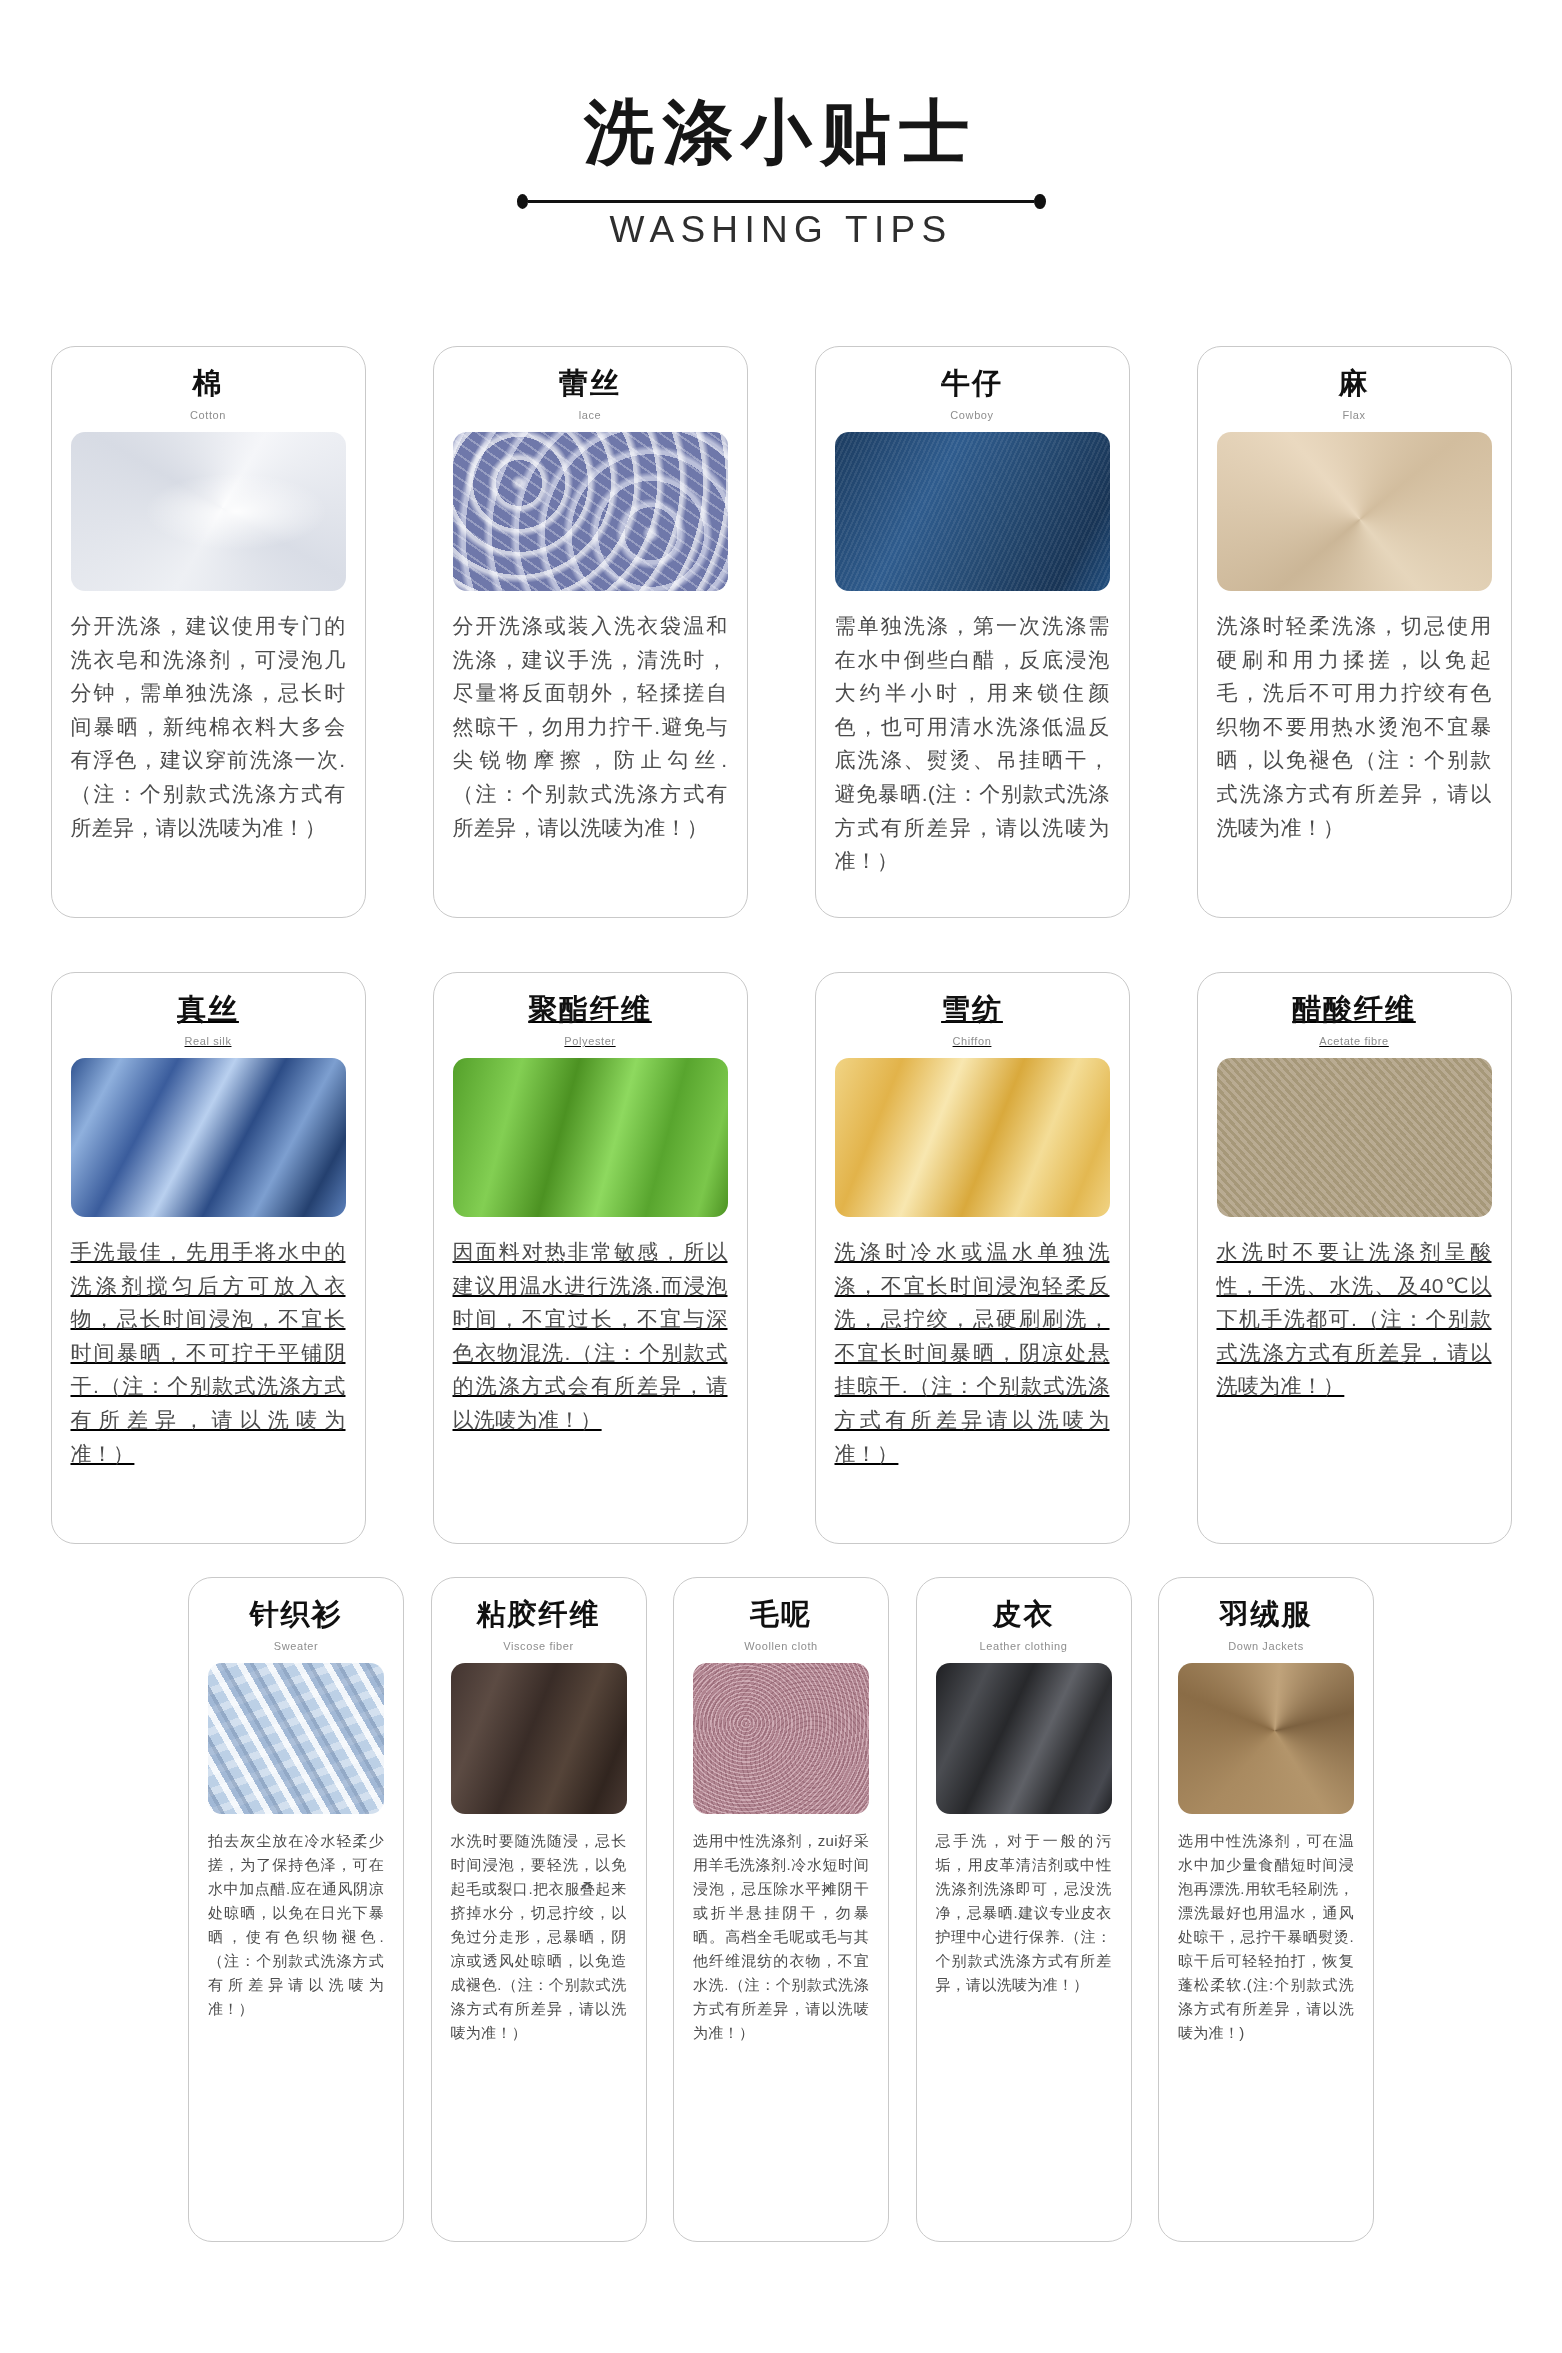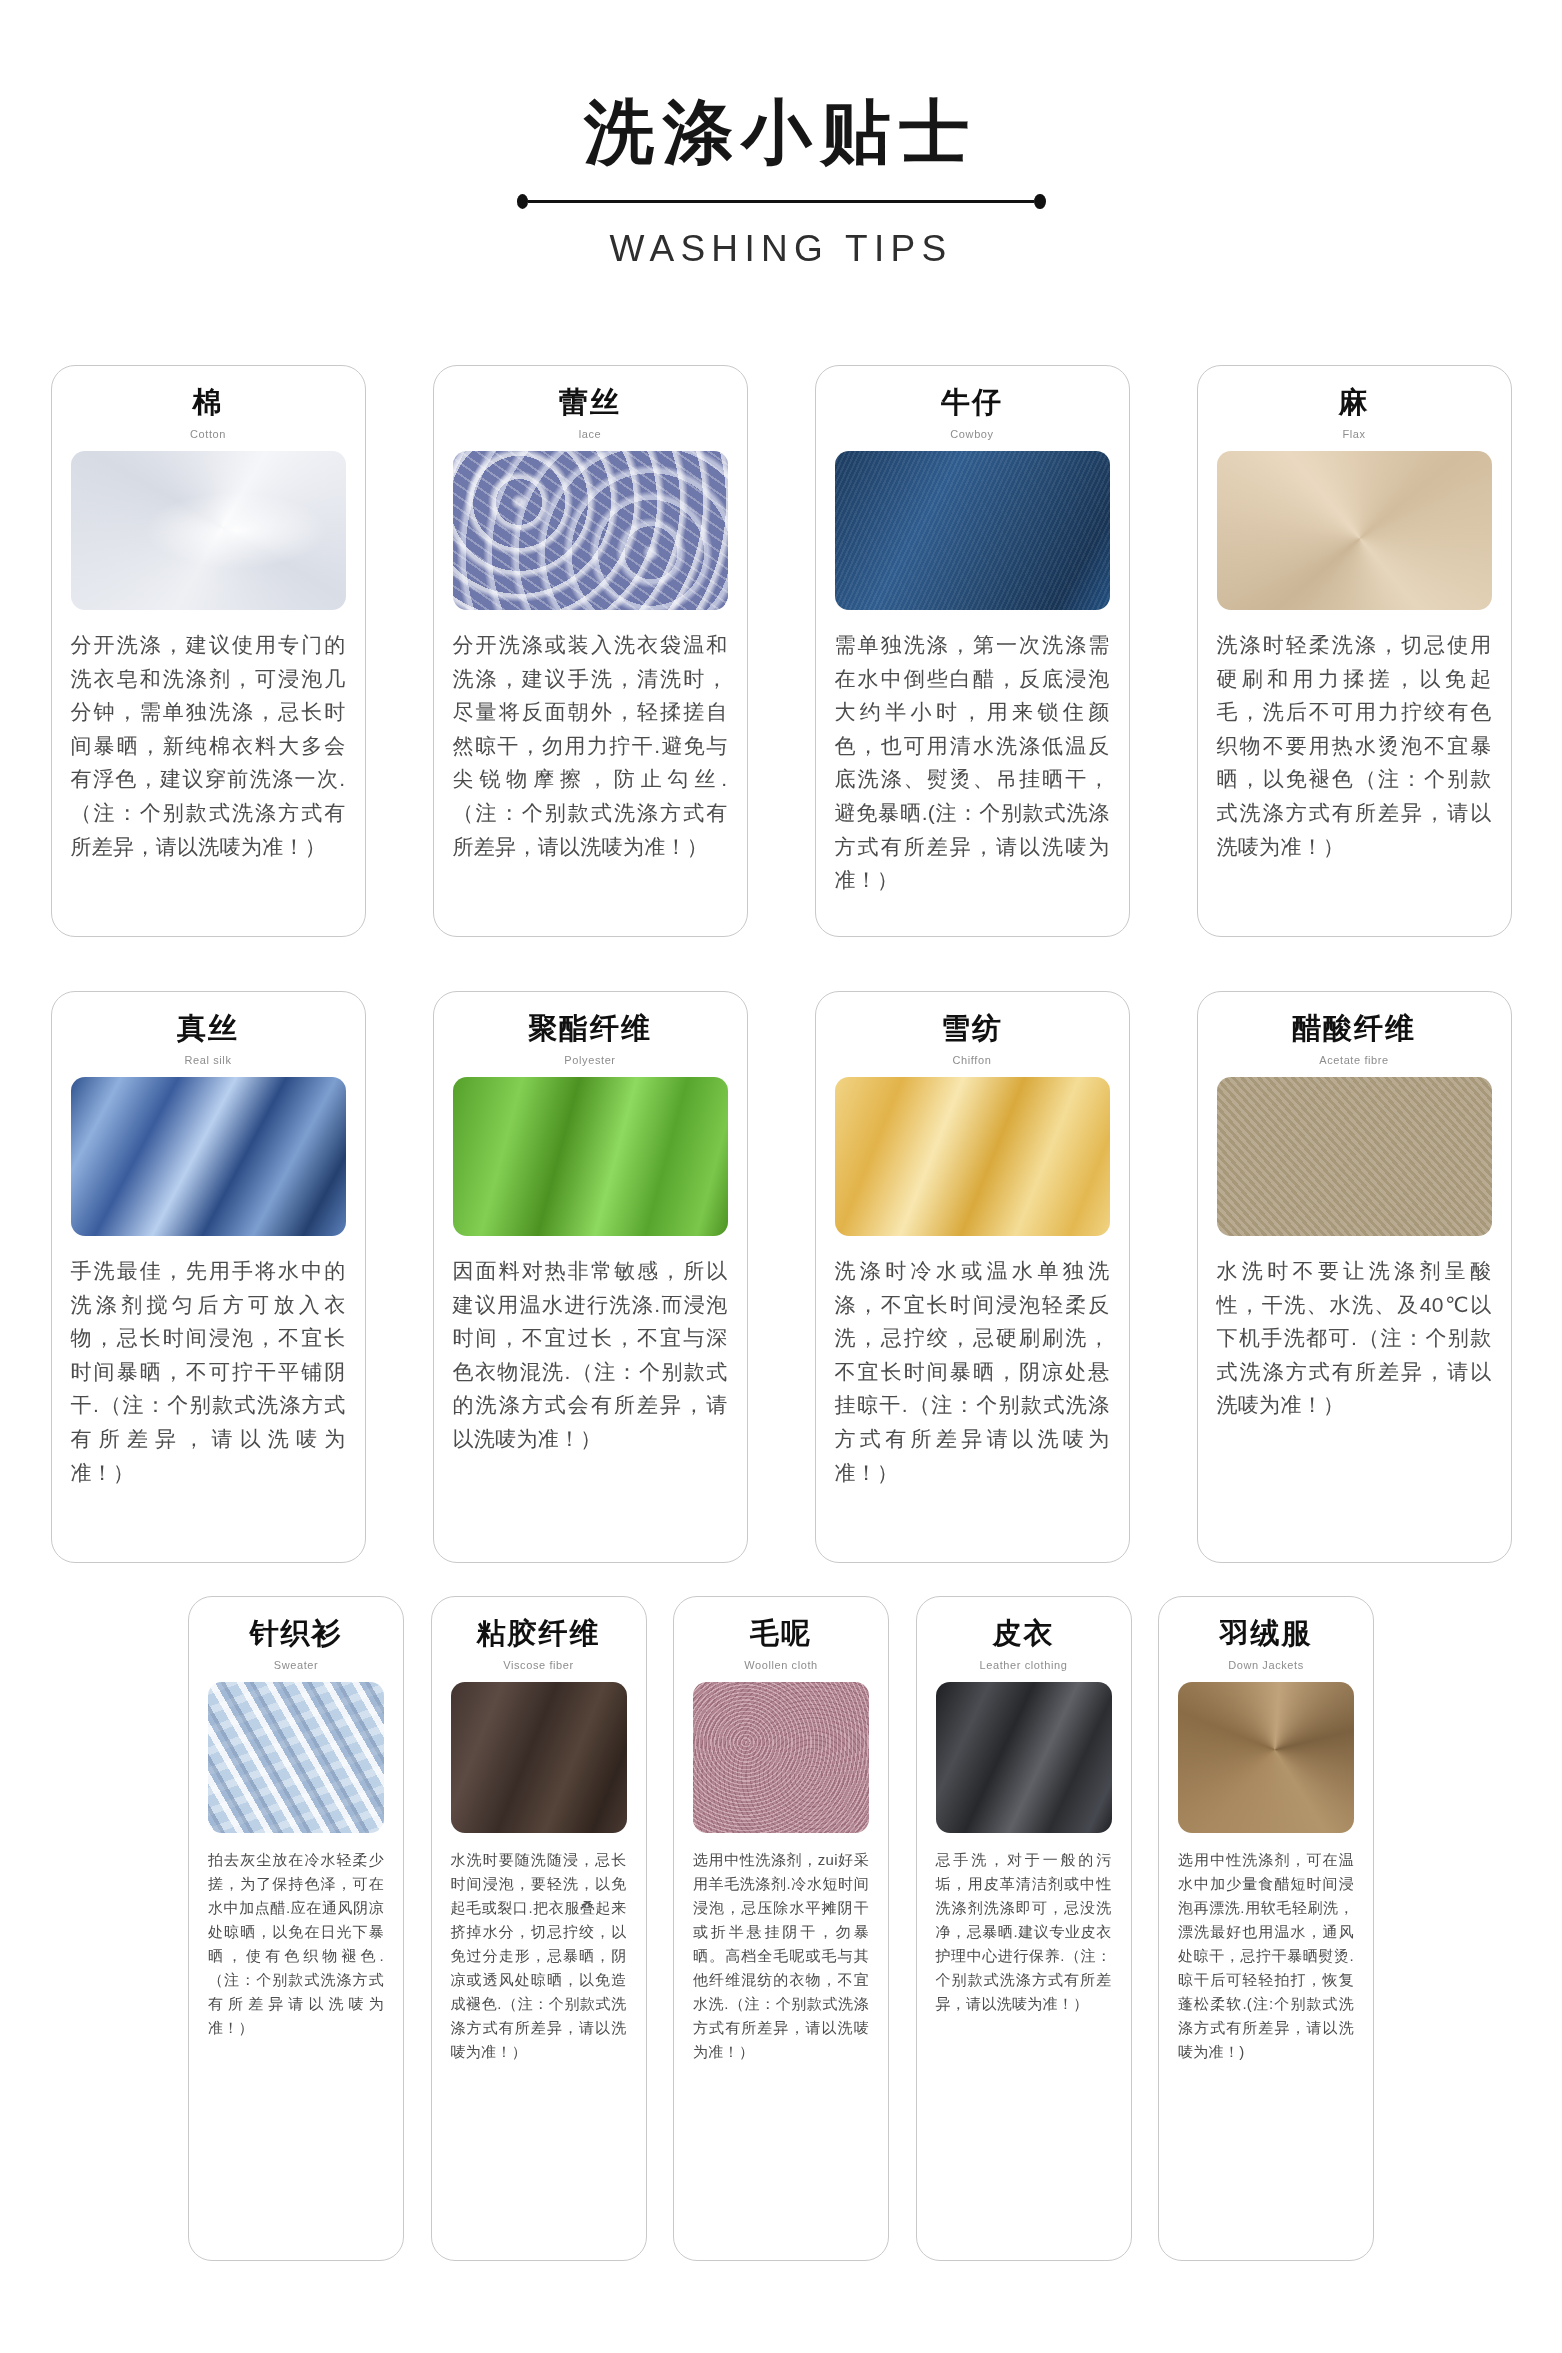--- a/index.html
+++ b/index.html
@@ -33,31 +33,30 @@
     background: #111;
     border-radius: 50%;
     flex: 0 0 auto;
   }
   .divider .line {
     flex: 1 1 auto;
     height: 3.2px;
     background: #111;
   }
   .sub-title {
-    margin-top: 19px;
     font-size: 37px;
     font-weight: 400;
     color: #2e2e2e;
     letter-spacing: 6.3px;
   }
 
   
   .row { display: flex; justify-content: center; }
   .row-1 { margin-top: 95px; gap: 67px; }
-  .row-2 { margin-top: 54px;  gap: 67px; }
+  .row-2 { margin-top: 54px;  gap: 67px; text-decoration: underline; }
   .row-3 { margin-top: 33px;  gap: 26.5px; }
 
   .card {
     box-sizing: border-box;
     background: #ffffff;
     border: 1.9px solid #c9c9c9;
     border-radius: 24px;
     padding: 19px 19px 16.4px 19px;
     text-align: center;
   }

